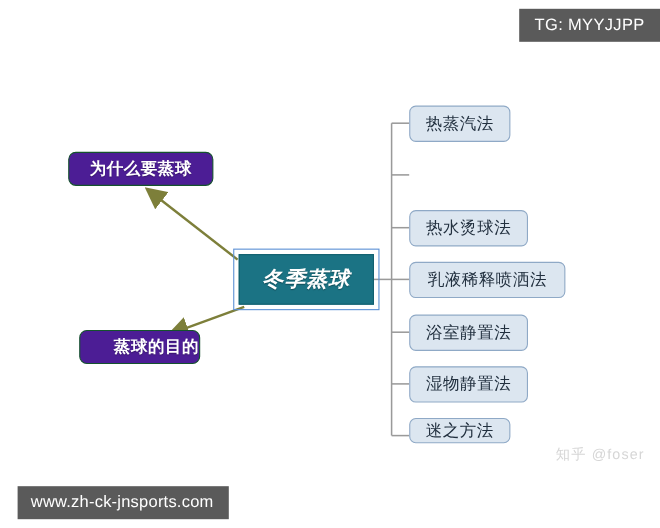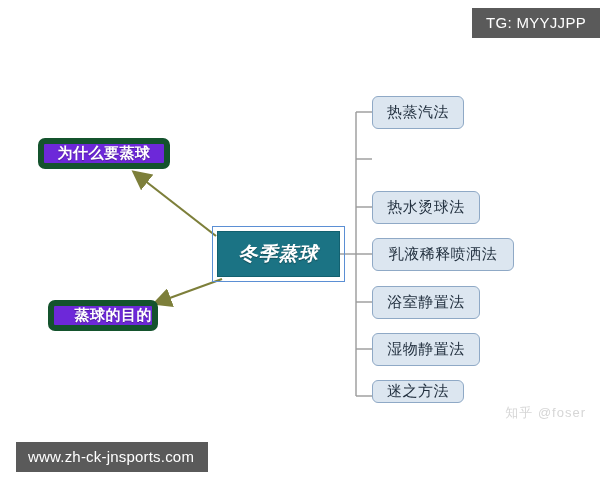--- a/index.html
+++ b/index.html
@@ -56,32 +56,33 @@
     top: 226px;
     width: 133px;
     height: 56px;
     border: 1px solid #5b8fd4;
     box-sizing: border-box;
   }
 
   
   .blue-node {
     position: absolute;
-    background: #6d28d9;
-    border: 6px solid #14532d;
+    background: #4c1d95;
+    border: 1px solid #14532d;
     border-radius: 7px;
     box-sizing: border-box;
     display: flex;
     align-items: center;
     justify-content: center;
     color: #ffffff;
     font-size: 15px;
     font-weight: bold;
     letter-spacing: 0.5px;
     text-shadow: 0 1px 1px rgba(0,0,0,0.3);
+    margin-left: 24px;
   }
   #blue-node-0 {
     left: 38px;
     top: 138px;
     width: 132px;
     height: 31px;
   }
   #blue-node-1 {
     left: 48px;
     top: 300px;

